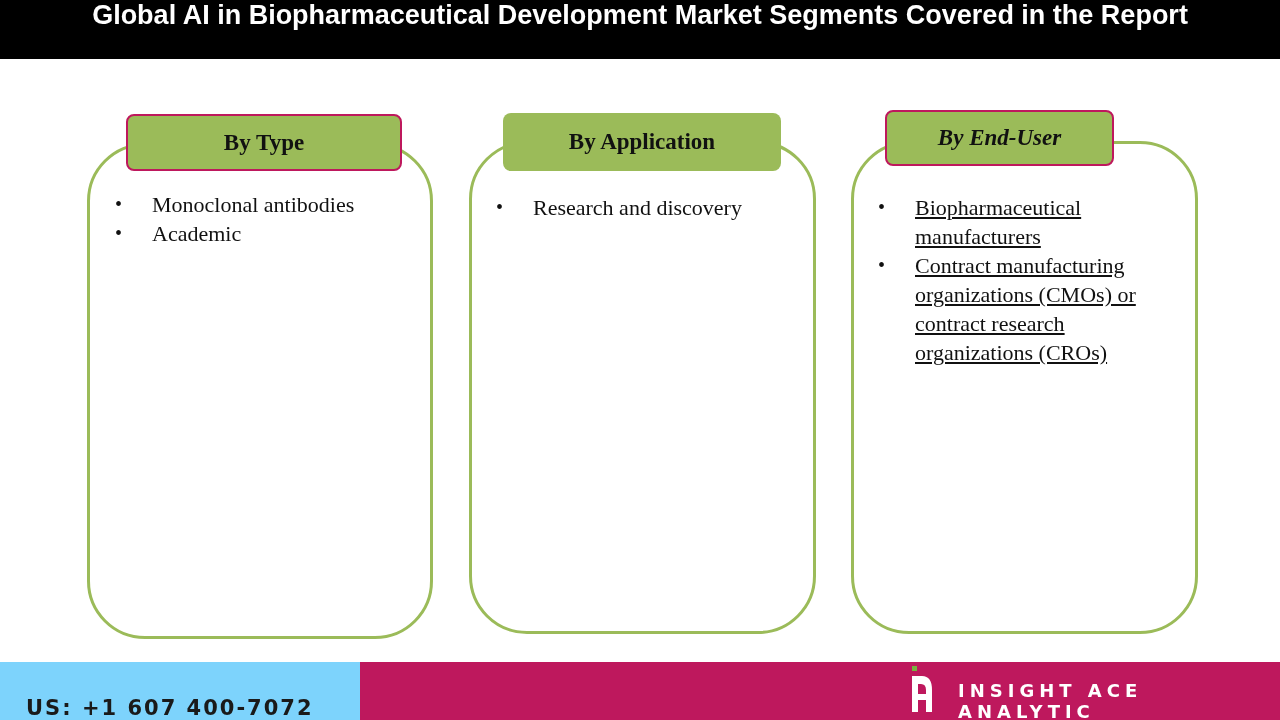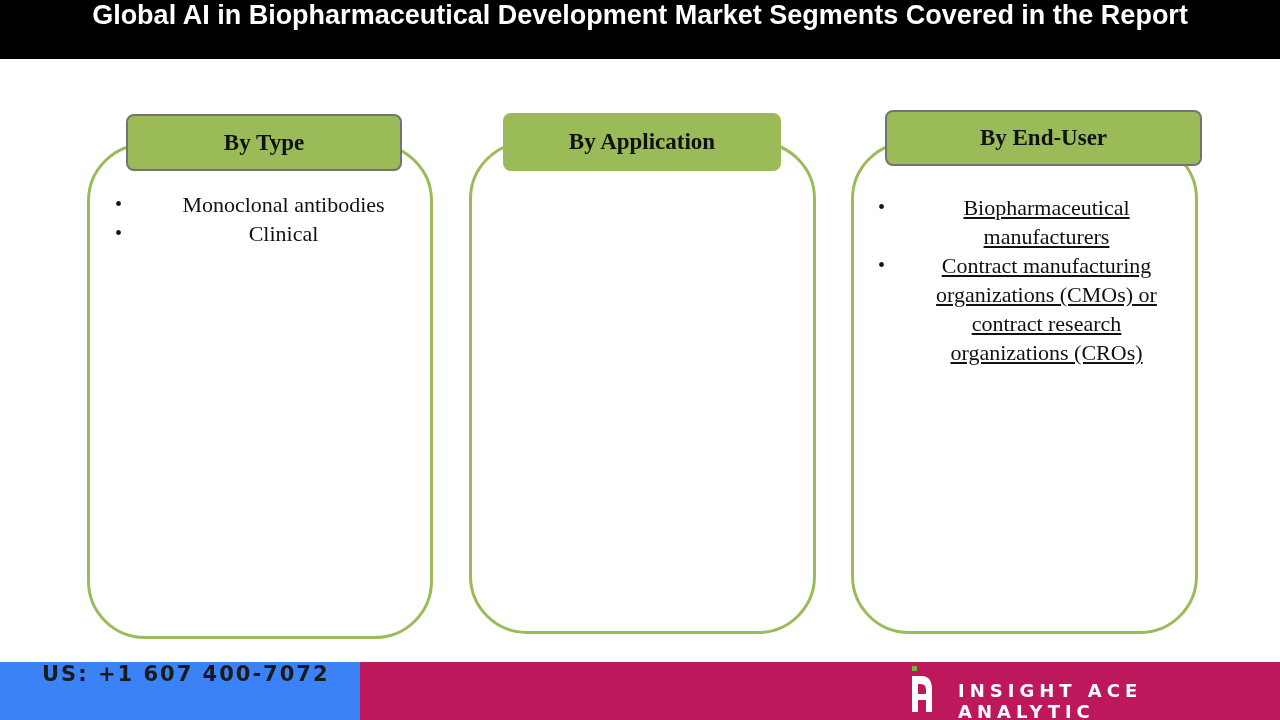--- a/index.html
+++ b/index.html
@@ -20,32 +20,32 @@
   .card {
     position: absolute; border: 3px solid #9bbb59; border-radius: 58px;
     background: #ffffff; box-sizing: border-box;
   }
   .card-header {
     position: absolute; background: #9bbb59; border-radius: 8px;
     box-sizing: border-box; display: flex; align-items: center; justify-content: center;
     font-family: "Liberation Serif", "DejaVu Serif", serif;
     font-weight: bold; font-size: 23px; color: #111111;
   }
-  .card-header.outlined { border: 2px solid #737373; }
+  .card-header.outlined { border: 2px solid #be185d; }
   .card-list {
     position: absolute; margin: 0; padding: 0; list-style: none;
     font-size: 22px; line-height: 29px; color: #111111;
   }
-  .card-list li { position: relative; padding-left: 37px; text-align: center; }
+  .card-list li { position: relative; padding-left: 37px; }
   .card-list li::before {
     content: "\2022"; position: absolute; left: 0; top: 0; font-size: 20px;
   }
   .footer-left {
     position: absolute; left: 0; top: 662px; width: 360px; height: 58px;
-    background: #3b82f6; display: flex; align-items: flex-start; padding-left: 16px;
+    background: #7dd3fc; display: flex; align-items: flex-end;
   }
   .footer-left span {
     margin-left: 26px; font-family: "DejaVu Sans", sans-serif; font-weight: bold;
     font-size: 21px; letter-spacing: 2px; color: #1a1a1a;
   }
   .footer-right {
     position: absolute; left: 360px; top: 662px; width: 920px; height: 58px;
     background: #be185d;
   }
   .logo-mark { position: absolute; left: 550px; top: 4px; width: 24px; height: 46px; }
@@ -61,32 +61,33 @@
 <div class="title-bar">
   <h1>Global AI in Biopharmaceutical Development Market Segments Covered in the Report</h1>
 </div>
 
 <div class="card" style="left:87px; top:143px; width:346px; height:496px;"></div>
 <div class="card-header outlined" style="left:126px; top:114px; width:276px; height:57px;">
   <span>By Type</span>
 </div>
 <ul class="card-list" style="left:115px; top:190px; width:300px;">
   <li>Monoclonal antibodies</li>
-  <li>Clinical</li>
+  <li>Academic</li>
 </ul>
 
 <div class="card" style="left:469px; top:141px; width:347px; height:493px;"></div>
 <div class="card-header" style="left:503px; top:113px; width:278px; height:58px;text-align:right;">
   <span>By Application</span>
 </div>
 <ul class="card-list" style="left:496px; top:193px; width:300px;">
+  <li>Research and discovery</li>
 </ul>
 
 <div class="card" style="left:851px; top:141px; width:347px; height:493px;"></div>
-<div class="card-header outlined" style="left:885px; top:110px; width:317px; height:56px;">
+<div class="card-header outlined" style="left:885px; top:110px; width:229px; height:56px;font-style:italic;">
   <span>By End-User</span>
 </div>
 <ul class="card-list" style="left:878px; top:193px; width:300px;text-decoration:underline;">
   <li>Biopharmaceutical manufacturers</li>
   <li>Contract manufacturing organizations (CMOs) or contract research organizations (CROs)</li>
 </ul>
 
 <div class="footer-left">
   <span>US: +1 607 400-7072</span>
 </div>

